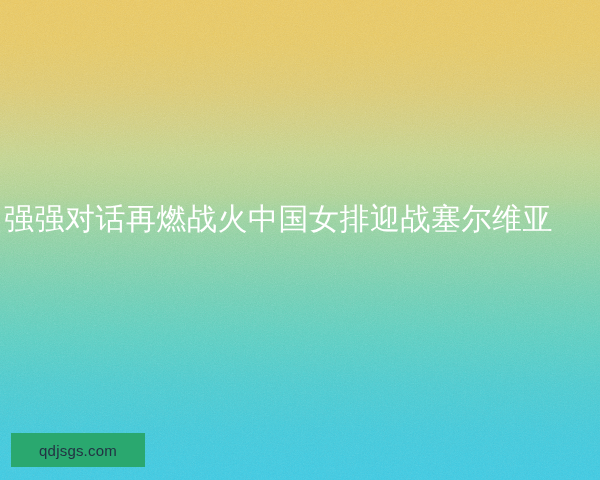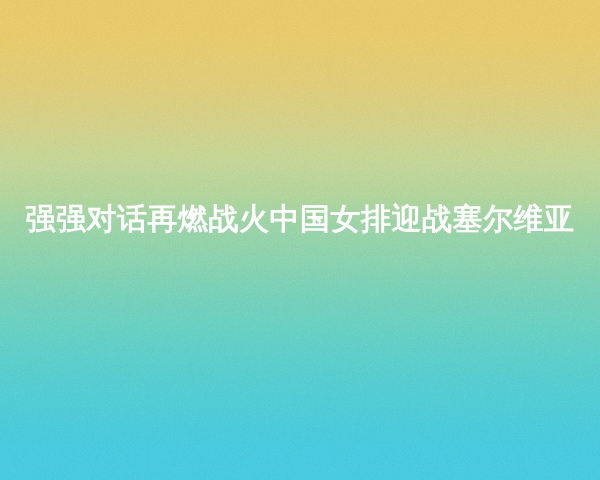--- a/index.html
+++ b/index.html
@@ -49,26 +49,25 @@
     inset: 0;
     pointer-events: none;
     opacity: 0.16;
   }
 
   #headline {
     position: absolute;
     left: 0;
     right: 0;
     top: 198px;
-    text-align: center;
     color: #ffffff;
     font-size: 30px;
     line-height: 42px;
     letter-spacing: 0.5px;
-    font-weight: 700;
+    font-weight: 400;
     padding: 0 4px;
     box-sizing: border-box;
     text-rendering: optimizeLegibility;
   }
   #headline .hl-line {
     display: block;
     white-space: nowrap;
   }
 
   #watermark {
@@ -116,14 +115,17 @@
         <feColorMatrix type="saturate" values="0" in="n2"></feColorMatrix>
       </filter>
     </defs>
     <rect width="600" height="480" filter="url(#grainFilter2)"></rect>
   </svg>
 
   <div id="headline">
     <span class="hl-line">强强对话再燃战火中国女排迎战塞尔维亚</span>
   </div>
 
+  <div id="watermark">
+    <span class="wm-text">qdjsgs.com</span>
+  </div>
 
 </div>
 
 </body></html>

